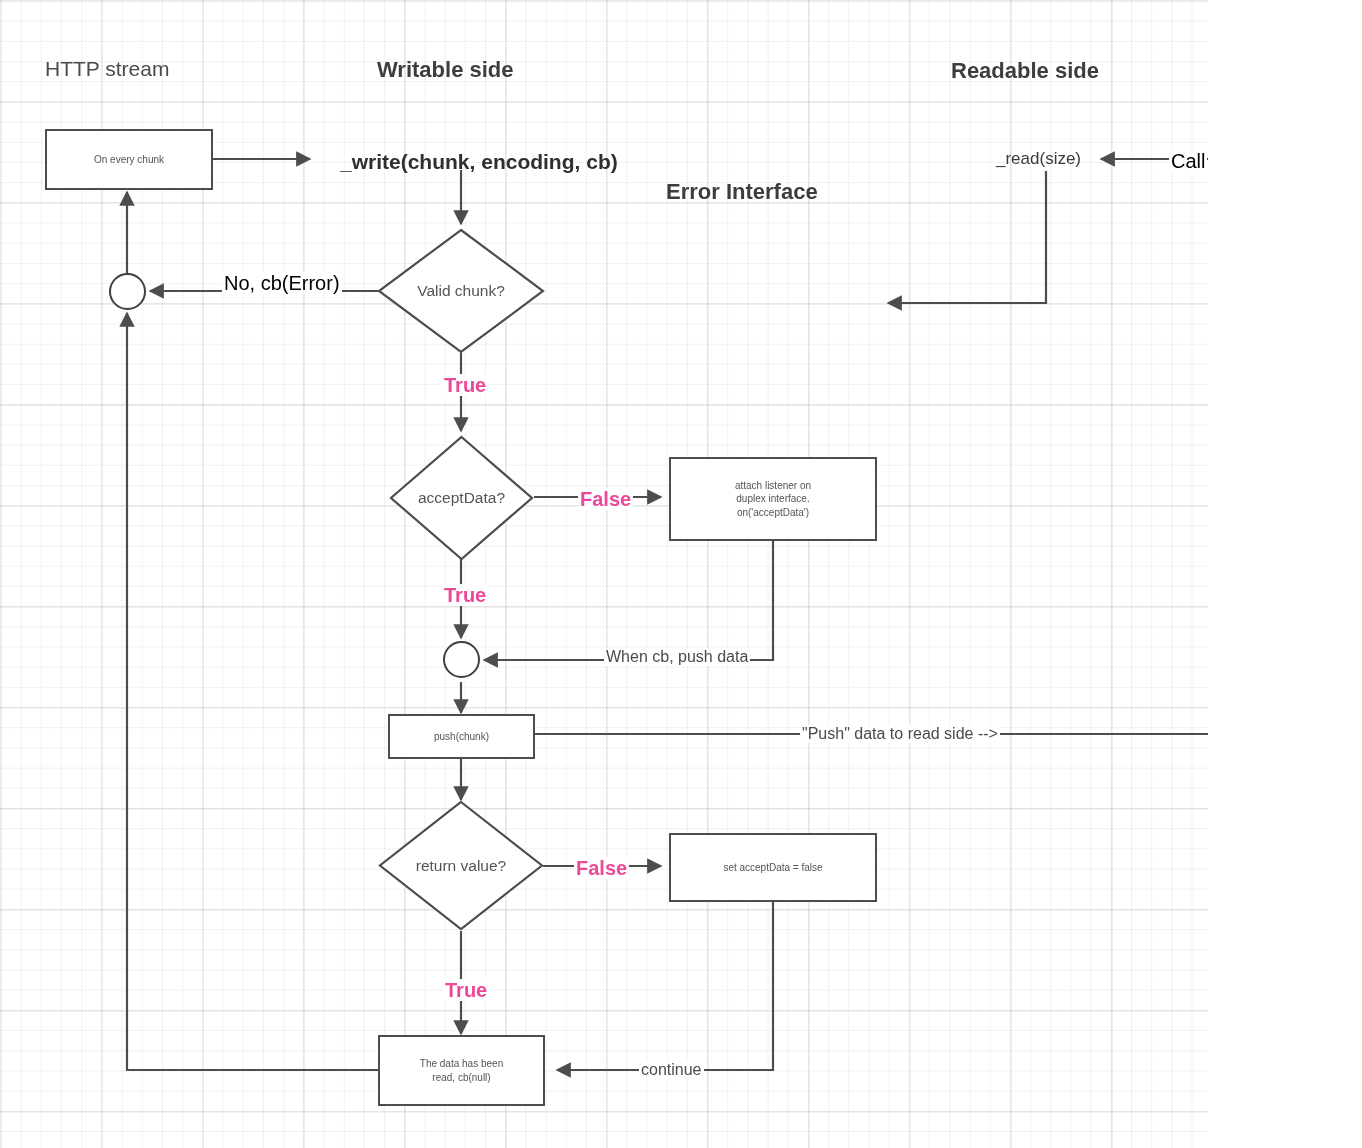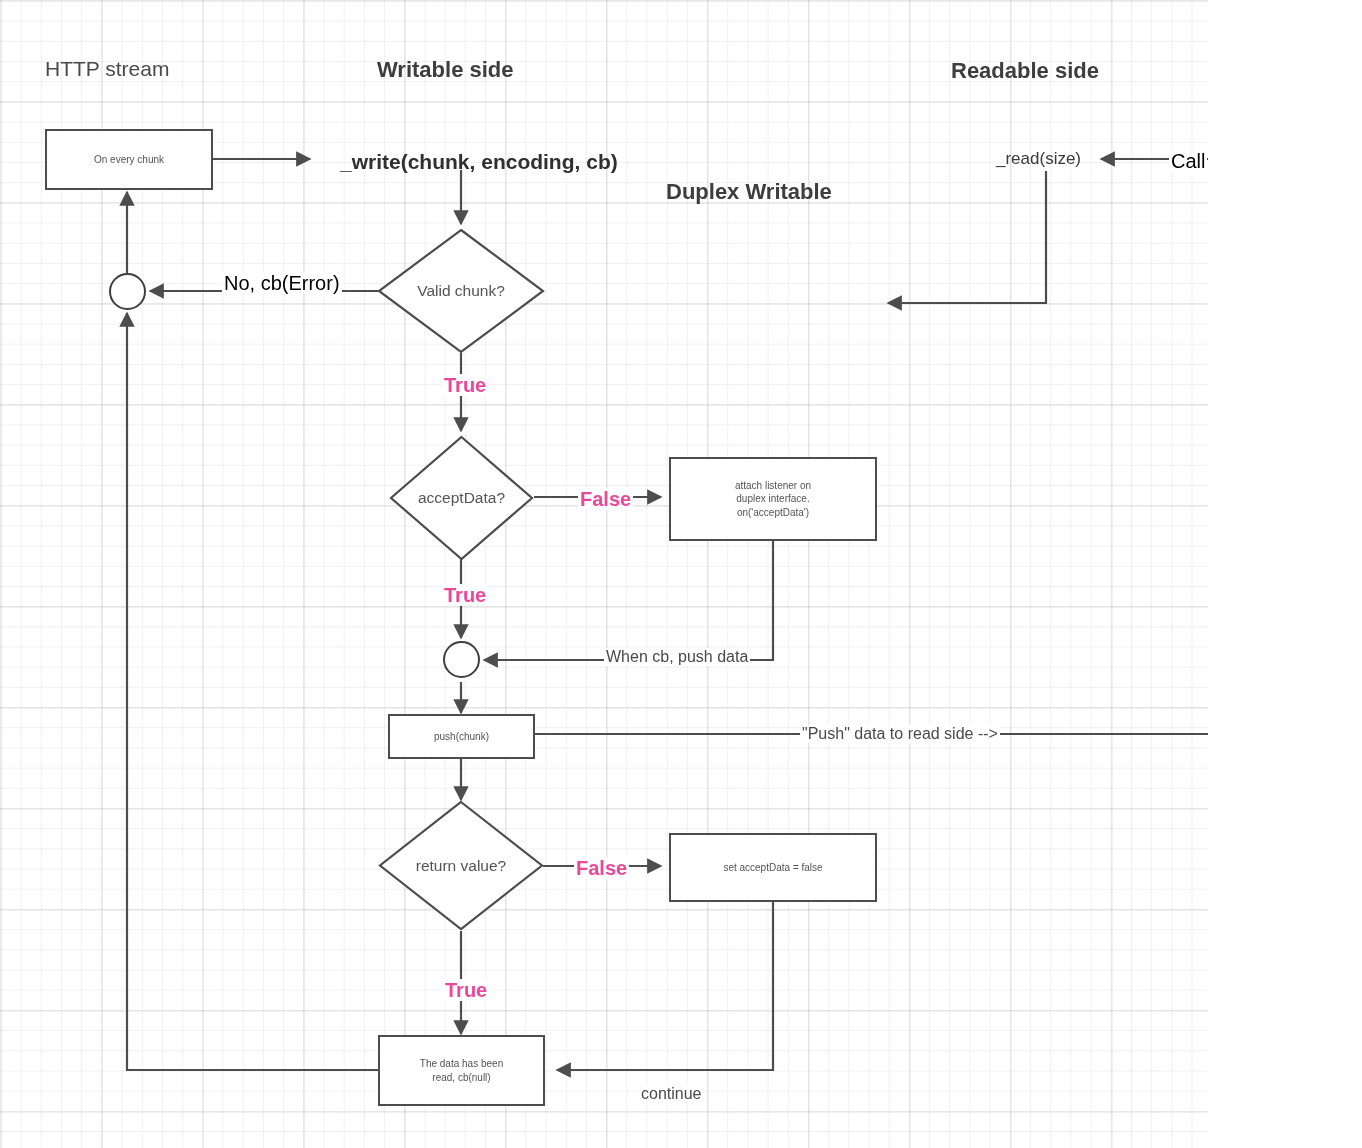--- a/index.html
+++ b/index.html
@@ -168,21 +168,21 @@
   </svg>
 
   <div class="heading plain" style="left:45px; top:57px;">HTTP stream</div>
 
   <div class="heading bold" style="left:377px; top:57px;">Writable side</div>
 
   <div class="heading bold" style="left:951px; top:58px;">Readable side</div>
 
   <div class="heading plain" style="left:1228px; top:58px;">Pipeline</div>
 
-  <div class="heading bold" style="left:666px; top:179px;">Duplex Writable</div>
+  <div class="heading bold" style="left:666px; top:179px;">Error Interface</div>
 
   <div class="node box" style="left:45px; top:129px; width:168px; height:61px;">On every chunk</div>
 
   <div class="api-label" style="left:340px; top:150px;">_write(chunk, encoding, cb)</div>
 
   <div class="api-label regular" style="left:996px; top:149px;">_read(size)</div>
 
   <div class="diamond-wrap" style="left:377px; top:228px; width:168px; height:126px;">
     <svg width="168" height="126" viewBox="0 0 168 126">
       <polygon points="84,2 166,63 84,124 2,63" fill="#ffffff" stroke="#4d4d4d" stroke-width="2.2"></polygon>
@@ -231,15 +231,15 @@
   <div class="edge-label boldish" style="left:442px; top:584px;">True</div>
 
   <div class="edge-label grayed" style="left:604px; top:648px;">When cb, push data</div>
 
   <div class="edge-label grayed" style="left:800px; top:725px;">"Push" data to read side --&gt;</div>
 
   <div class="edge-label boldish" style="left:574px; top:857px;">False</div>
 
   <div class="edge-label boldish" style="left:443px; top:979px;">True</div>
 
-  <div class="edge-label grayed" style="left:639px; top:1061px;margin-top:24px;">continue</div>
+  <div class="edge-label grayed" style="left:639px; top:1061px;">continue</div>
 
 </div>
 
 </body></html>

